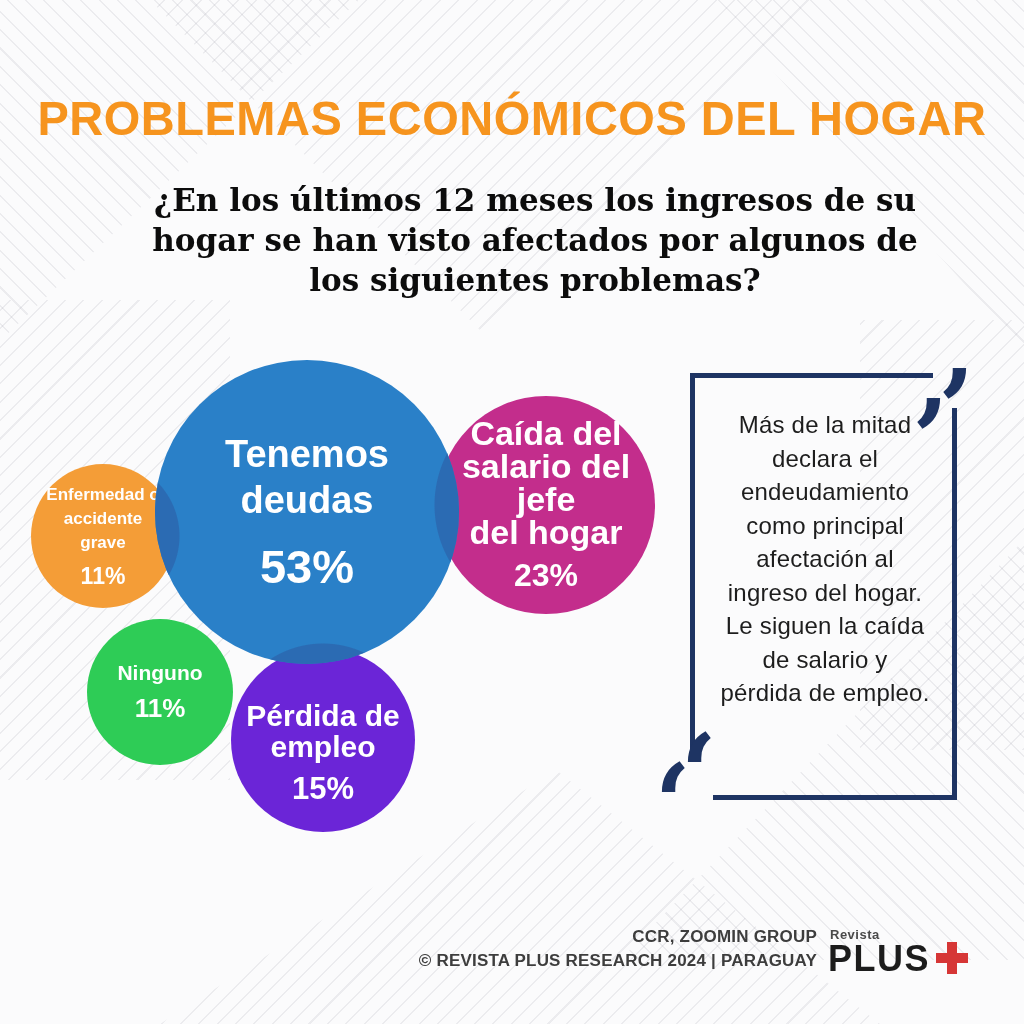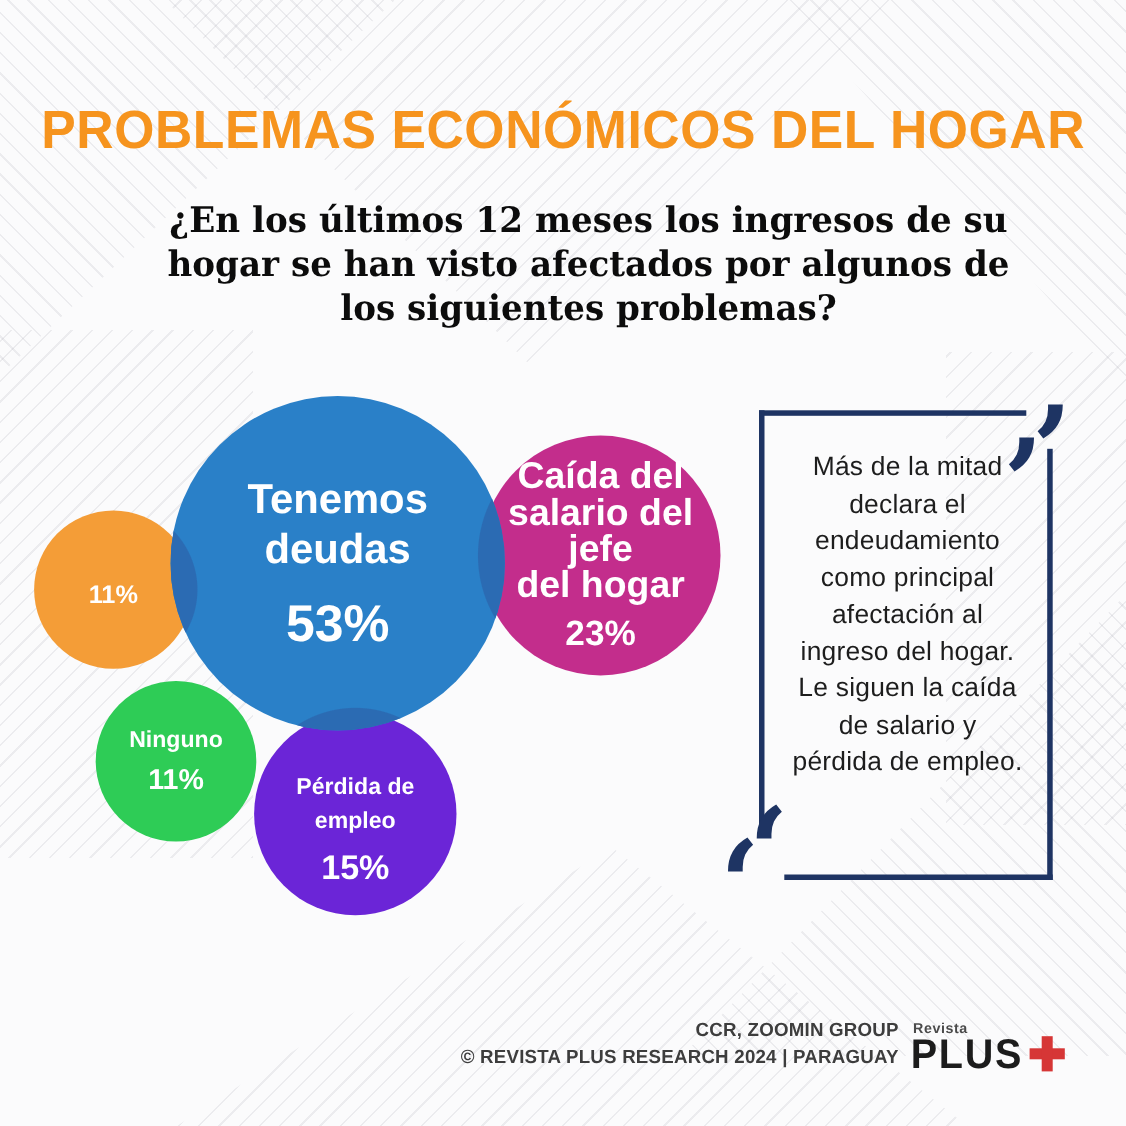--- a/index.html
+++ b/index.html
@@ -48,21 +48,21 @@
 
   .b-orange { left:31px; top:464px; width:144px; height:144px; z-index:2; }
   .b-orange .bubble-label { font-size:17px; line-height:24px; }
   .b-orange .bubble-pct   { font-size:23px; margin-top:8px; }
 
   .b-green { left:87px; top:619px; width:146px; height:146px; z-index:2; }
   .b-green .bubble-label { font-size:21px; line-height:26px; }
   .b-green .bubble-pct   { font-size:26px; margin-top:7px; }
 
   .b-purple { left:231px; top:648px; width:184px; height:184px; z-index:4; }
-  .b-purple .bubble-label { font-size:21px; line-height:31px; margin-top:26px; }
+  .b-purple .bubble-label { font-size:30px; line-height:31px; margin-top:26px; }
   .b-purple .bubble-pct   { font-size:31px; margin-top:9px; }
 
   .b-red { left:408px; top:604px; width:172px; height:172px; z-index:5; }
   .b-red::before { background:
       radial-gradient(circle 124px at 138px -99px, #C20F2A 0 123px, transparent 124px); }
   .b-red .bubble-label { font-size:20px; line-height:27px; }
   .b-red .bubble-pct   { font-size:27px; margin-top:6px; }
 
   
   .qline { position:absolute; z-index:3; background:#1E3463; }
@@ -122,20 +122,23 @@
   </div>
 
   <div class="bubble b-magenta" style="background-color: rgb(195, 45, 140);">
     <div class="bubble-label">Caída del
 salario del jefe
 del hogar</div>
     <div class="bubble-pct">23%</div>
   </div>
 
   <div class="bubble b-orange" style="background-color: rgb(244, 157, 55);">
+    <div class="bubble-label">Enfermedad o
+accidente
+grave</div>
     <div class="bubble-pct">11%</div>
   </div>
 
   <div class="bubble b-green" style="background-color: rgb(46, 204, 86);">
     <div class="bubble-label">Ninguno</div>
     <div class="bubble-pct">11%</div>
   </div>
 
   <div class="bubble b-purple" style="background-color: rgb(107, 37, 215);">
     <div class="bubble-label">Pérdida de

